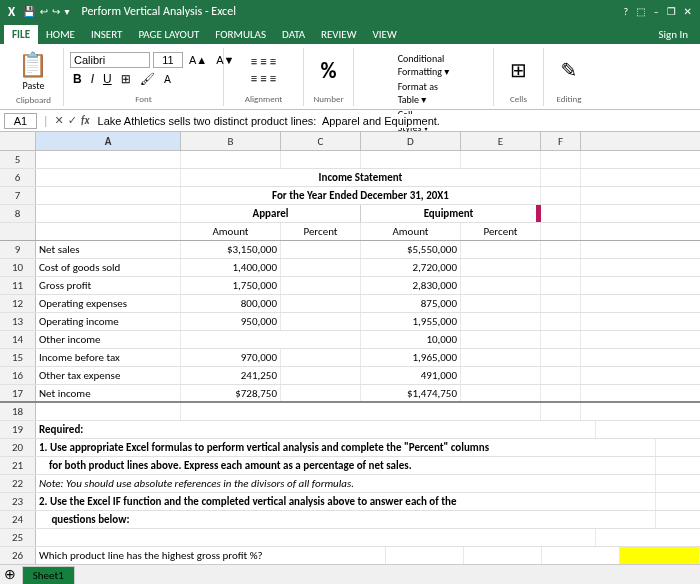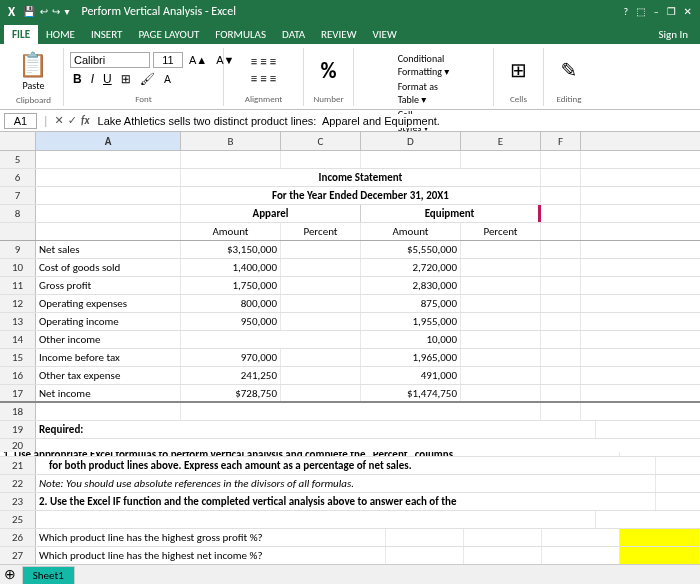--- a/index.html
+++ b/index.html
@@ -334,21 +334,21 @@
     <div class="row-num">7</div>
     <div class="cell col-a"></div>
     <div class="cell center bold" style="width:360px; justify-content:center; font-weight:bold; border-right:1px solid #e8e8e8;">For the Year Ended December 31, 20X1</div>
     <div class="cell col-f"></div>
   </div>
 
   <div class="grid-row">
     <div class="row-num">8</div>
     <div class="cell col-a"></div>
     <div class="cell center bold" style="width:180px; justify-content:center; font-weight:bold; border-right:1px solid #ccc;">Apparel</div>
-    <div class="cell center bold" style="width:180px; justify-content:center; font-weight:bold; border-right:3px solid #be185d;">Equipment</div>
+    <div class="cell center bold" style="width:180px; justify-content:center; font-weight:bold; border-right:5px solid #be185d;">Equipment</div>
     <div class="cell col-f"></div>
   </div>
 
   <div class="grid-row" style="border-bottom:1px solid #aaa;">
     <div class="row-num">  </div>
     <div class="cell col-a"></div>
     <div class="cell col-b center" style="justify-content:center; font-weight:normal;">Amount</div>
     <div class="cell col-c center" style="justify-content:center; font-weight:normal;">Percent</div>
     <div class="cell col-d center" style="justify-content:center; font-weight:normal;">Amount</div>
     <div class="cell col-e center" style="justify-content:center; font-weight:normal;">Percent</div>
@@ -450,40 +450,44 @@
     <div class="cell col-a"></div>
     <div class="cell" style="width:360px;"></div>
     <div class="cell col-f"></div>
   </div>
 
   <div class="grid-row" style="height:18px;">
     <div class="row-num">19</div>
     <div class="cell bold" style="width:560px; font-weight:bold;">Required:</div>
   </div>
 
-  <div class="grid-row" style="height:18px;flex-direction:column;">
+  <div class="grid-row" style="height:18px;">
     <div class="row-num">20</div>
     <div class="cell bold" style="width:620px; font-weight:bold; font-size:11px;">1. Use appropriate Excel formulas to perform vertical analysis and complete the "Percent" columns</div>
   </div>
 
   <div class="grid-row" style="height:18px;">
     <div class="row-num">21</div>
     <div class="cell bold" style="width:620px; font-weight:bold; font-size:11px;">&nbsp;&nbsp;&nbsp;&nbsp;for both product lines above.  Express each amount as a percentage of net sales.</div>
   </div>
 
   <div class="grid-row" style="height:18px;">
     <div class="row-num">22</div>
     <div class="cell italic" style="width:620px; font-style:italic; font-size:11px;">Note: You should use absolute references in the divisors of all formulas.</div>
   </div>
 
   <div class="grid-row" style="height:18px;">
     <div class="row-num">23</div>
     <div class="cell bold" style="width:620px; font-weight:bold; font-size:11px;">2.  Use the Excel IF function and the completed vertical analysis above to answer each of the</div>
   </div>
 
+  <div class="grid-row" style="height:18px;">
+    <div class="row-num">24</div>
+    <div class="cell bold" style="width:620px; font-weight:bold; font-size:11px;">&nbsp;&nbsp;&nbsp;&nbsp;&nbsp;questions below:</div>
+  </div>
 
   <div class="grid-row" style="height:18px;">
     <div class="row-num">25</div>
     <div class="cell" style="width:560px;"></div>
   </div>
 
   <div class="grid-row" style="height:18px;">
     <div class="row-num">26</div>
     <div class="cell col-a" style="width:360px;">Which product line has the highest gross profit %?</div>
     <div class="cell" style="width:80px;"></div>
@@ -498,14 +502,14 @@
     <div class="cell" style="width:80px;"></div>
     <div class="cell" style="width:80px;"></div>
     <div class="cell" style="width:80px;"></div>
     <div class="cell col-e yellow-bg" style="background:#ffff00; width:80px;"></div>
   </div>
 
 </div>
 
 <div style="position:absolute; bottom:0; left:0; right:0; height:20px; background:#f0f0f0; border-top:1px solid #ccc; display:flex; align-items:center; padding:0 4px;">
   <span style="font-size:14px; cursor:pointer; margin-right:6px;">⊕</span>
-  <div style="background:#14b8a6; border:1px solid #ccc; border-bottom:none; padding:2px 10px; font-size:11px; cursor:pointer;text-align:center;">Sheet1</div>
+  <div style="background:#15803d; border:1px solid #ccc; border-bottom:none; padding:2px 10px; font-size:11px; cursor:pointer;text-align:center;">Sheet1</div>
 </div>
 
 </body></html>

